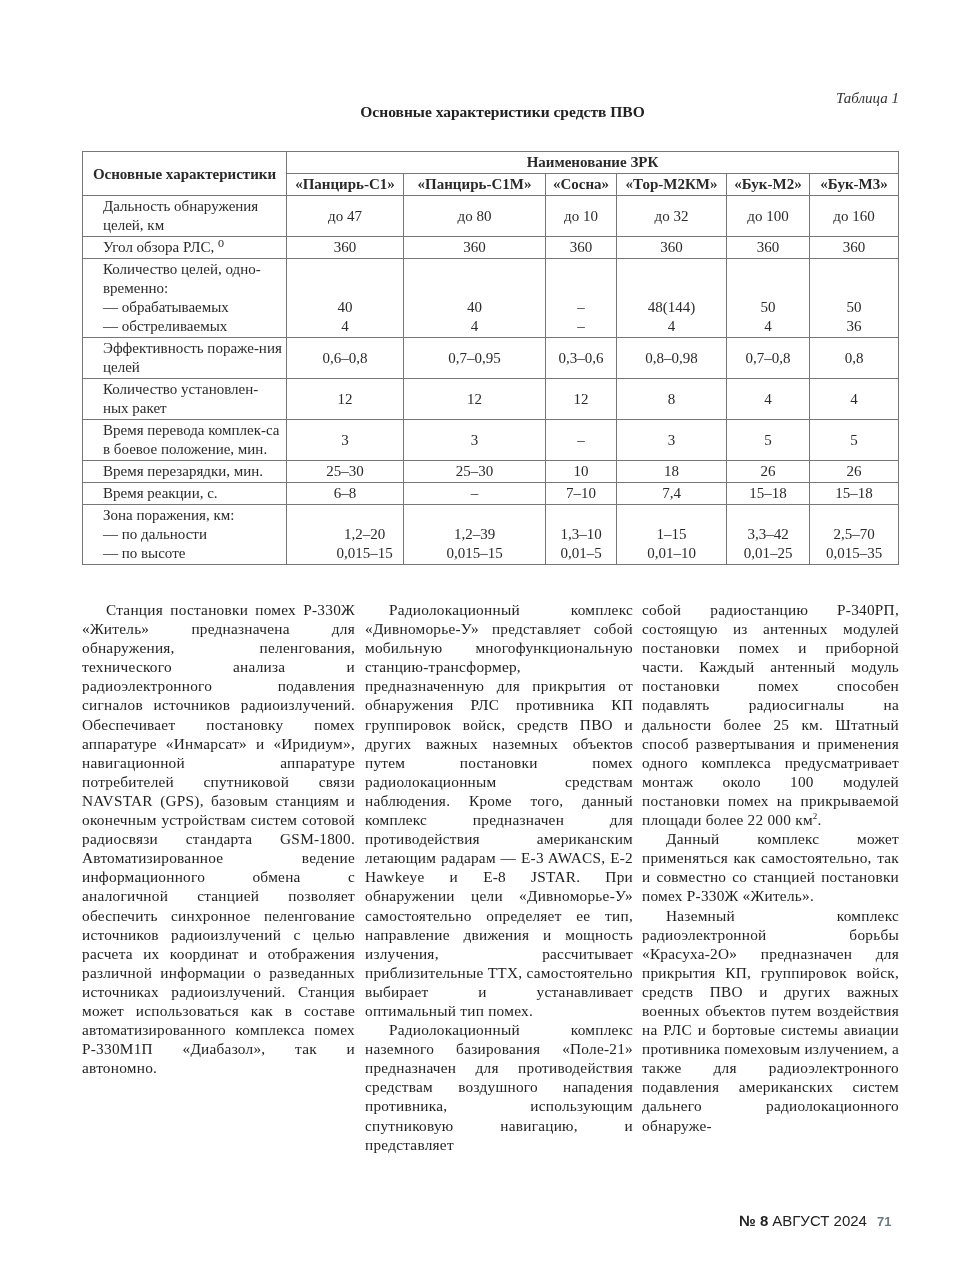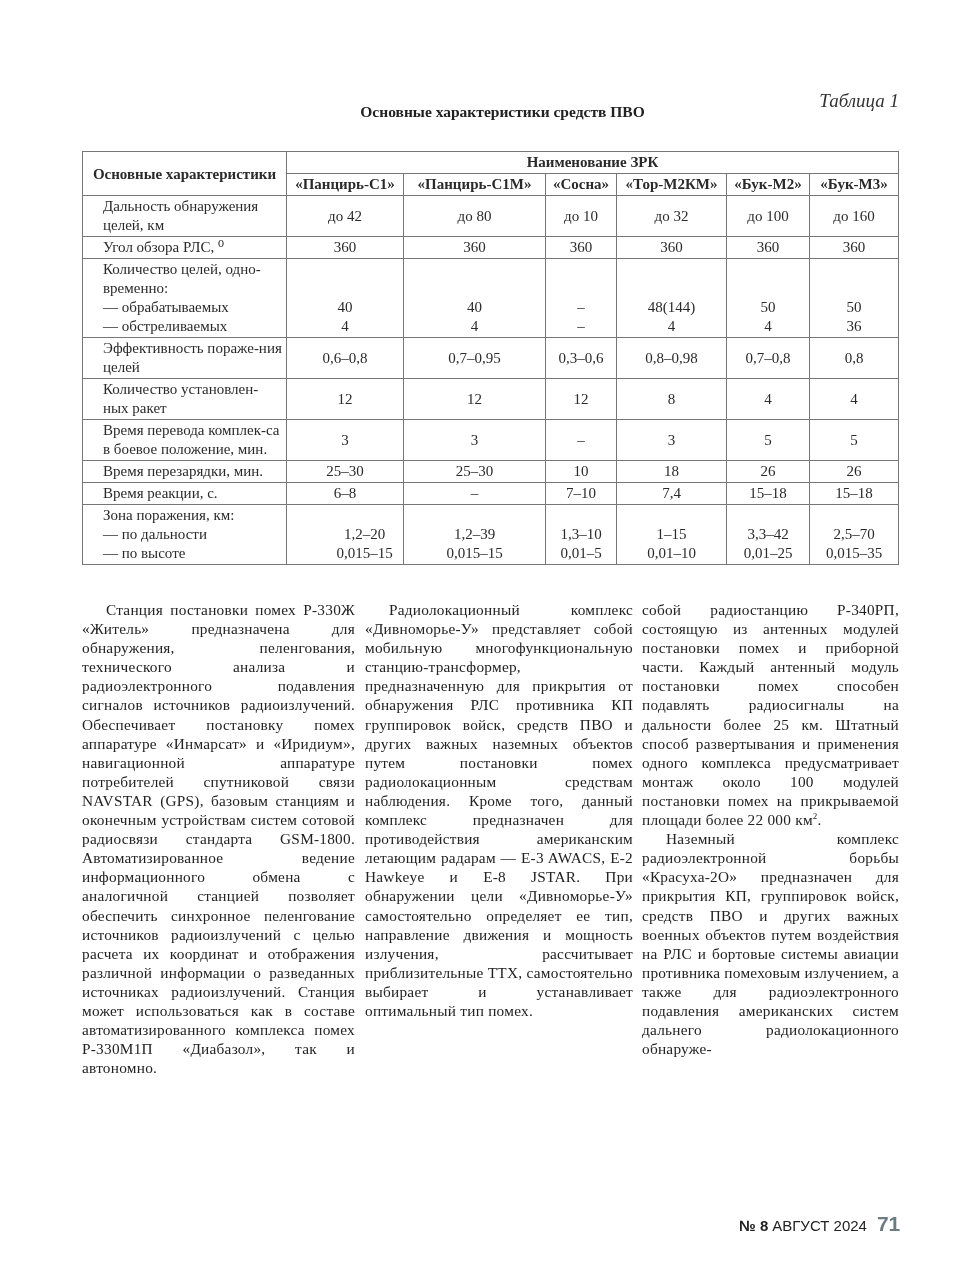--- a/index.html
+++ b/index.html
@@ -2,21 +2,21 @@
 <html><head>
 <meta charset="utf-8">
 <style>
   html, body { margin: 0; padding: 0; }
   body {
     width: 965px; height: 1280px; background: #ffffff; position: relative;
     font-family: "Liberation Serif", "DejaVu Serif", serif; color: #1e1e1e;
     overflow: hidden;
   }
   .table-label {
-    position: absolute; right: 66px; top: 90px; font-style: italic; font-size: 19px; color: #333;
+    position: absolute; right: 66px; top: 90px; font-style: italic; font-size: 15px; color: #333;
   }
   .table-title {
     position: absolute; left: 0; width: 1005px; top: 103px; text-align: center;
     font-weight: bold; font-size: 15.5px; color: #222;
   }
   table.spec {
     position: absolute; left: 82px; top: 133px; width: 816px;
     border-collapse: collapse; font-size: 15px; color: #2a2a2a; table-layout: fixed; margin-top: 18px;
   }
   table.spec th, table.spec td {
@@ -39,21 +39,21 @@
   .col2 { left: 283px; width: 268px; }
   .col3 { left: 560px; width: 257px; }
   sup { font-size: 9px; line-height: 0; }
   .footer {
     position: absolute; top: 1212px; left: 739px;
     font-family: "Liberation Sans", "DejaVu Sans", sans-serif;
     display: flex; align-items: baseline; gap: 0;
   }
   .footer .issue { font-weight: bold; font-size: 15px; color: #222; margin-right: 4px; }
   .footer .date { font-size: 15px; color: #222; }
-  .footer .page { font-weight: bold; font-size: 21px; color: #6c7a82; margin-left: 10px; }
+  .footer .page { font-weight: bold; font-size: 13px; color: #6c7a82; margin-left: 10px; }
 </style>
 </head>
 <body>
 
 <div class="table-label">Таблица 1</div>
 <div class="table-title">Основные характеристики средств ПВО</div>
 
 <table class="spec">
   <colgroup>
     <col style="width:204px">
@@ -74,21 +74,21 @@
       <th>«Панцирь-С1М»</th>
       <th>«Сосна»</th>
       <th>«Тор-М2КМ»</th>
       <th>«Бук-М2»</th>
       <th>«Бук-М3»</th>
     </tr>
   </thead>
   <tbody id="tbody">
       <tr>
         <td class="char">Дальность обнаружения целей, км</td>
-        <td class="val">до 42</td>
+        <td class="val">до 47</td>
         <td class="val">до 80</td>
         <td class="val">до 10</td>
         <td class="val">до 32</td>
         <td class="val">до 100</td>
         <td class="val">до 160</td>
       </tr>
       <tr>
         <td class="char">Угол обзора РЛС, ⁰</td>
         <td class="val">360</td>
         <td class="val">360</td>
@@ -207,23 +207,25 @@
       </tr>
     </tbody>
 </table>
 
 <div class="cols">
   <div class="col col1">
     <p class="indent">Станция постановки помех Р-330Ж «Житель» предназначена для обнаружения, пеленгования, технического анализа и радиоэлектронного подавления сигналов источников радиоизлучений. Обеспечивает постановку помех аппаратуре «Инмарсат» и «Иридиум», навигационной аппаратуре потребителей спутниковой связи NAVSTAR (GPS), базовым станциям и оконечным устройствам систем сотовой радиосвязи стандарта GSM-1800. Автоматизированное ведение информационного обмена с аналогичной станцией позволяет обеспечить синхронное пеленгование источников радиоизлучений с целью расчета их координат и отображения различной информации о разведанных источниках радиоизлучений. Станция может использоваться как в составе автоматизированного комплекса помех Р-330М1П «Диабазол», так и автономно.</p>
   </div>
   <div class="col col2">
     <p class="indent">Радиолокационный комплекс «Дивноморье-У» представляет собой мобильную многофункциональную станцию-трансформер, предназначенную для прикрытия от обнаружения РЛС противника КП группировок войск, средств ПВО и других важных наземных объектов путем постановки помех радиолокационным средствам наблюдения. Кроме того, данный комплекс предназначен для противодействия американским летающим радарам — E-3 AWACS, E-2 Hawkeye и E-8 JSTAR. При обнаружении цели «Дивноморье-У» самостоятельно определяет ее тип, направление движения и мощность излучения, рассчитывает приблизительные ТТХ, самостоятельно выбирает и устанавливает оптимальный тип помех.</p>
+    <p class="indent">Радиолокационный комплекс наземного базирования «Поле-21» предназначен для противодействия средствам воздушного нападения противника, использующим спутниковую навигацию, и представляет</p>
   </div>
   <div class="col col3">
     <p><span>собой радиостанцию Р-340РП, состоящую из антенных модулей постановки помех и приборной части. Каждый антенный модуль постановки помех способен подавлять радиосигналы на дальности более 25 км. Штатный способ развертывания и применения одного комплекса предусматривает монтаж около 100 модулей постановки помех на прикрываемой площади более 22 000 км</span><sup>2</sup><span>.</span></p>
+    <p class="indent">Данный комплекс может применяться как самостоятельно, так и совместно со станцией постановки помех Р-330Ж «Житель».</p>
     <p class="indent">Наземный комплекс радиоэлектронной борьбы «Красуха-2О» предназначен для прикрытия КП, группировок войск, средств ПВО и других важных военных объектов путем воздействия на РЛС и бортовые системы авиации противника помеховым излучением, а также для радиоэлектронного подавления американских систем дальнего радиолокационного обнаруже-</p>
   </div>
 </div>
 
 <div class="footer">
   <span class="issue">№ 8</span>
   <span class="date">АВГУСТ 2024</span>
   <span class="page">71</span>
 </div>
 

